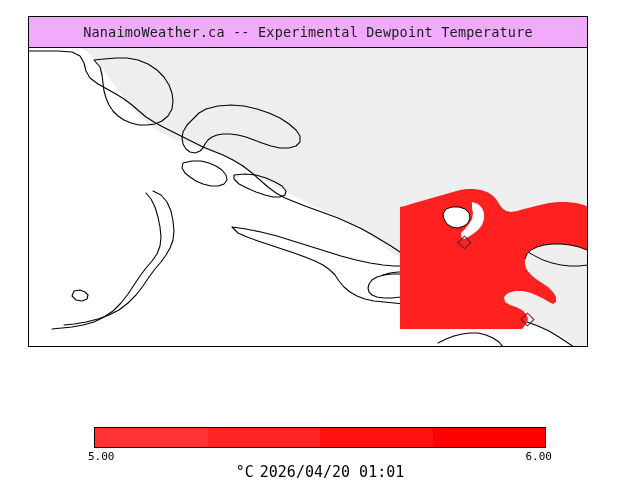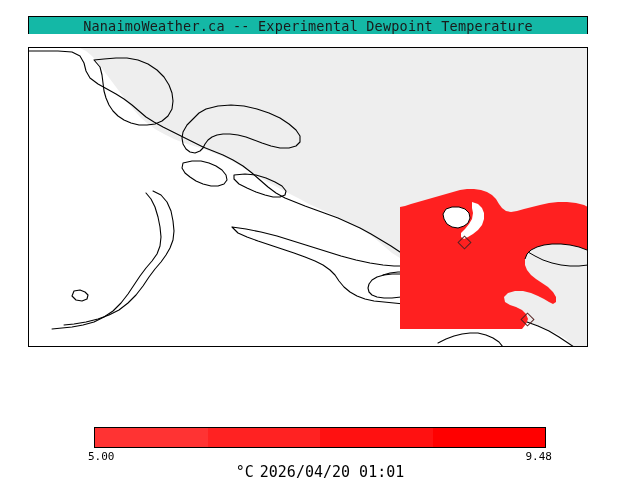--- a/index.html
+++ b/index.html
@@ -23,25 +23,25 @@
     height: 480px;
     background: #ffffff;
   }
 
   
   .title-bar {
     position: absolute;
     left: 28px;
     top: 16px;
     width: 560px;
-    height: 18px;
+    height: 31px;
     border: 1px solid #000000;
     border-bottom: none;
     box-sizing: border-box;
-    background: #14b8a6;
+    background: #f0abfc;
     display: flex;
     align-items: center;
     justify-content: center;
   }
   .title-text {
     font-family: "DejaVu Sans Mono", monospace;
     font-size: 13.5px;
     color: #1a1a1a;
     letter-spacing: 0.2px;
     white-space: nowrap;
@@ -275,19 +275,19 @@
     <div class="colorbar">
       <div class="cb-seg" style="background:#ff3333"></div>
       <div class="cb-seg" style="background:#ff2222"></div>
       <div class="cb-seg" style="background:#ff1111"></div>
       <div class="cb-seg" style="background:#ff0000"></div>
     </div>
   </div>
 
   <div class="cb-tick-left">5.00</div>
 
-  <div class="cb-tick-right">9.48</div>
+  <div class="cb-tick-right">6.00</div>
 
   <div class="cb-caption">
     <span class="unit">°C</span><span>2026/04/20 01:01</span>
   </div>
 
 </div>
 
 </body></html>

